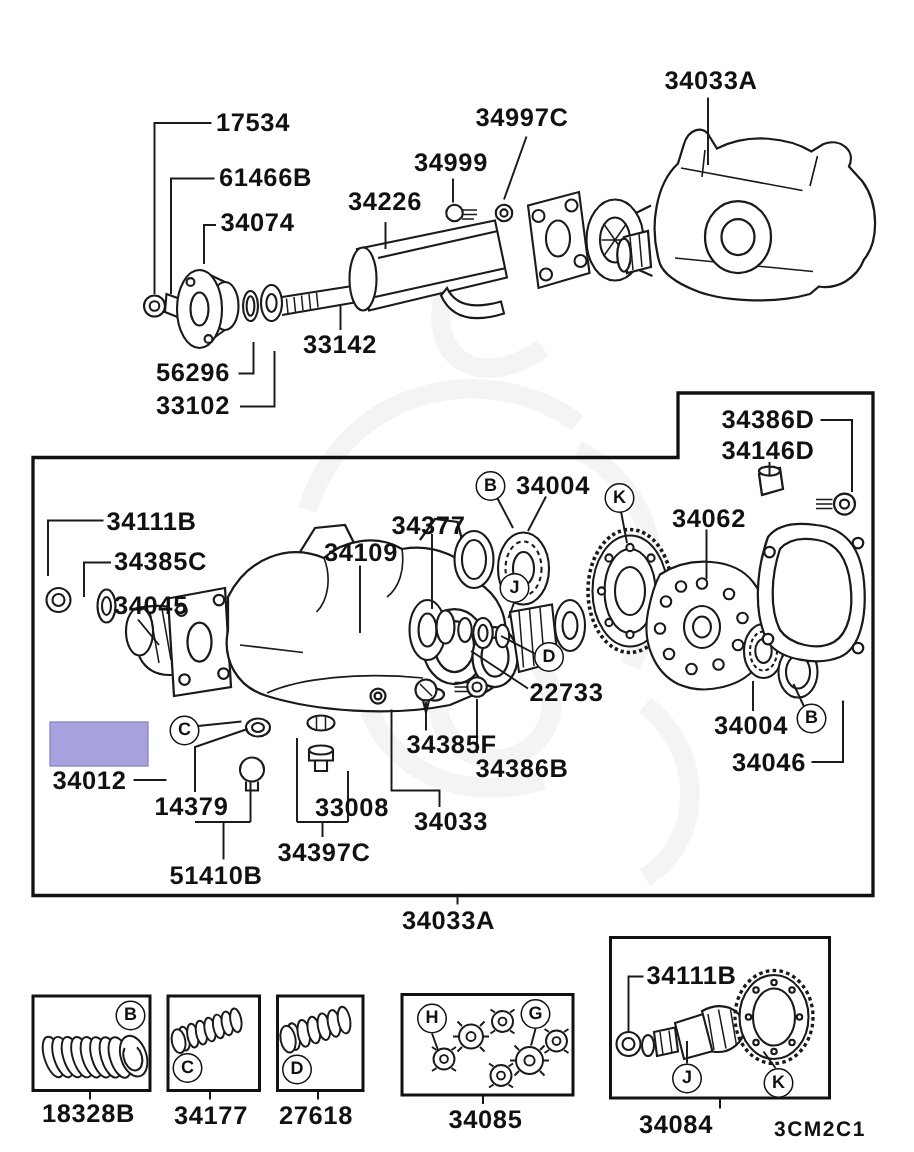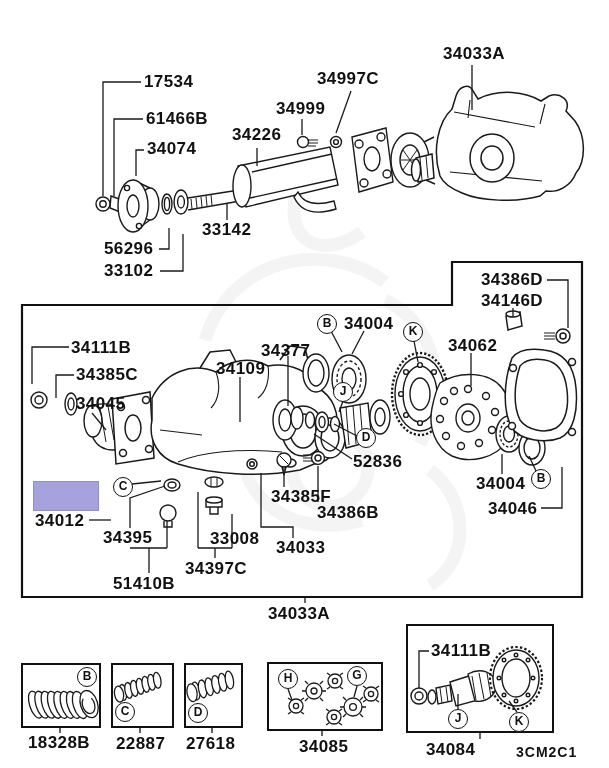--- a/index.html
+++ b/index.html
@@ -382,35 +382,35 @@
 
 <div class="lbl" style="left:481px;top:271px">34386D</div>
 <div class="lbl" style="left:481px;top:292px">34146D</div>
 <div class="lbl" style="left:344px;top:315px">34004</div>
 <div class="lbl" style="left:261px;top:342px">34377</div>
 <div class="lbl" style="left:216px;top:360px">34109</div>
 <div class="lbl" style="left:71px;top:339px">34111B</div>
 <div class="lbl" style="left:76px;top:366px">34385C</div>
 <div class="lbl" style="left:76px;top:395px">34045</div>
 <div class="lbl" style="left:448px;top:337px">34062</div>
-<div class="lbl" style="left:353px;top:453px">52836</div>
+<div class="lbl" style="left:353px;top:453px">22733</div>
 <div class="lbl" style="left:271px;top:488px">34385F</div>
 <div class="lbl" style="left:317px;top:504px">34386B</div>
 <div class="lbl" style="left:276px;top:539px">34033</div>
 <div class="lbl" style="left:35px;top:512px">34012</div>
-<div class="lbl" style="left:103px;top:529px">34395</div>
+<div class="lbl" style="left:103px;top:529px">14379</div>
 <div class="lbl" style="left:210px;top:530px">33008</div>
 <div class="lbl" style="left:185px;top:560px">34397C</div>
 <div class="lbl" style="left:113px;top:575px">51410B</div>
 <div class="lbl" style="left:476px;top:475px">34004</div>
 <div class="lbl" style="left:488px;top:500px">34046</div>
 <div class="lbl" style="left:268px;top:605px">34033A</div>
 
 <div class="lbl" style="left:28px;top:734px">18328B</div>
-<div class="lbl" style="left:116px;top:735px">22887</div>
+<div class="lbl" style="left:116px;top:735px">34177</div>
 <div class="lbl" style="left:186px;top:735px">27618</div>
 <div class="lbl" style="left:299px;top:738px">34085</div>
 <div class="lbl" style="left:426px;top:741px">34084</div>
 <div class="lbl" style="left:431px;top:642px">34111B</div>
 <div class="lbl small" style="left:516px;top:745px">3CM2C1</div>
 
 <div class="co" style="left:317px;top:314px">B</div>
 <div class="co" style="left:403px;top:322px">K</div>
 <div class="co" style="left:333px;top:382px">J</div>
 <div class="co" style="left:356px;top:428px">D</div>

